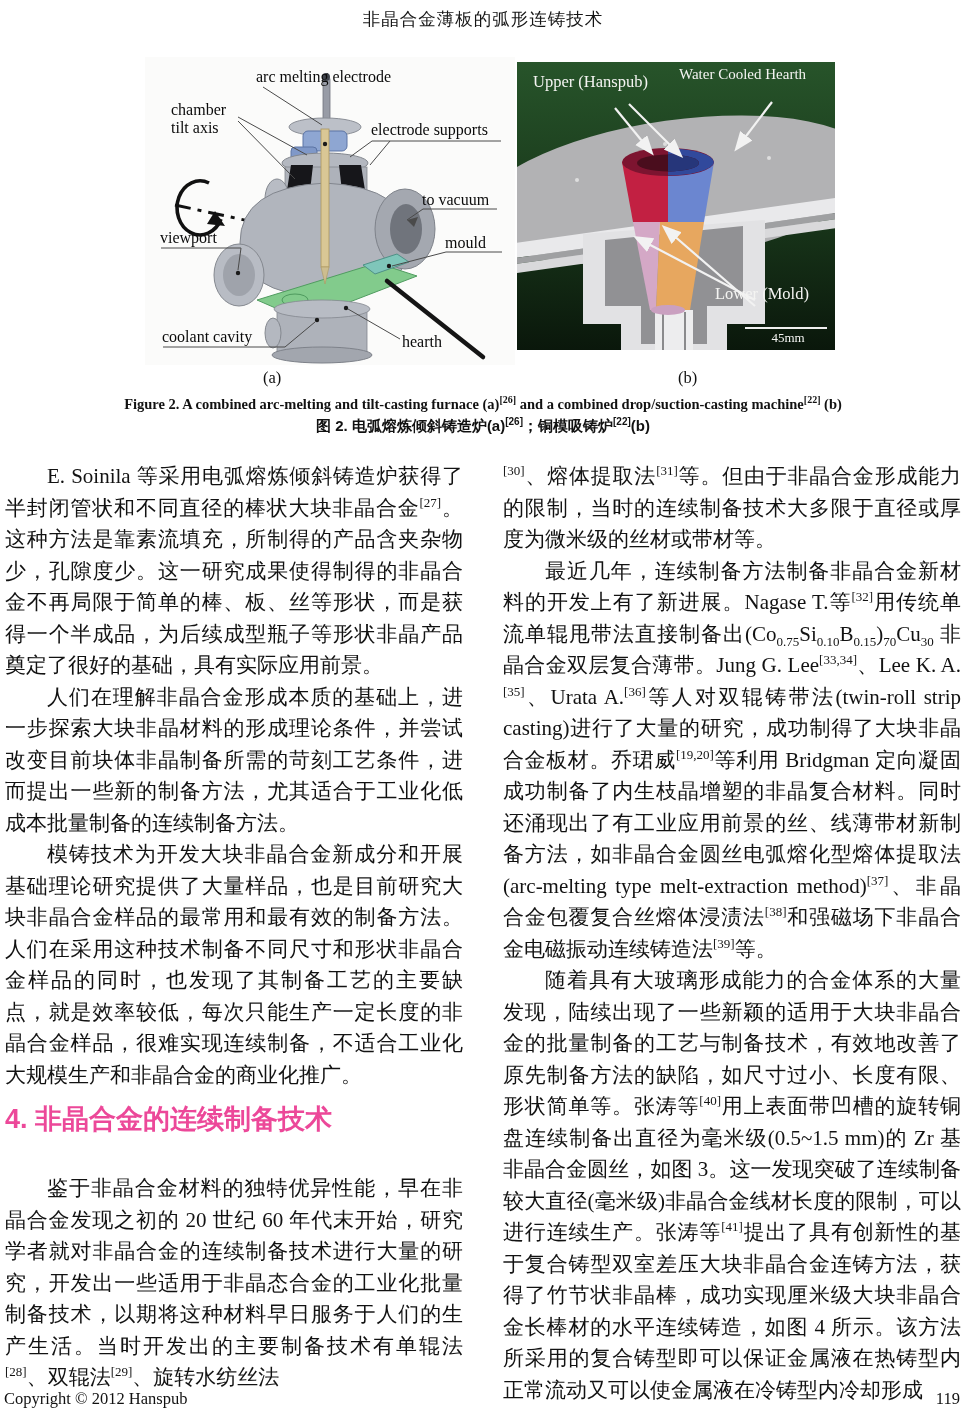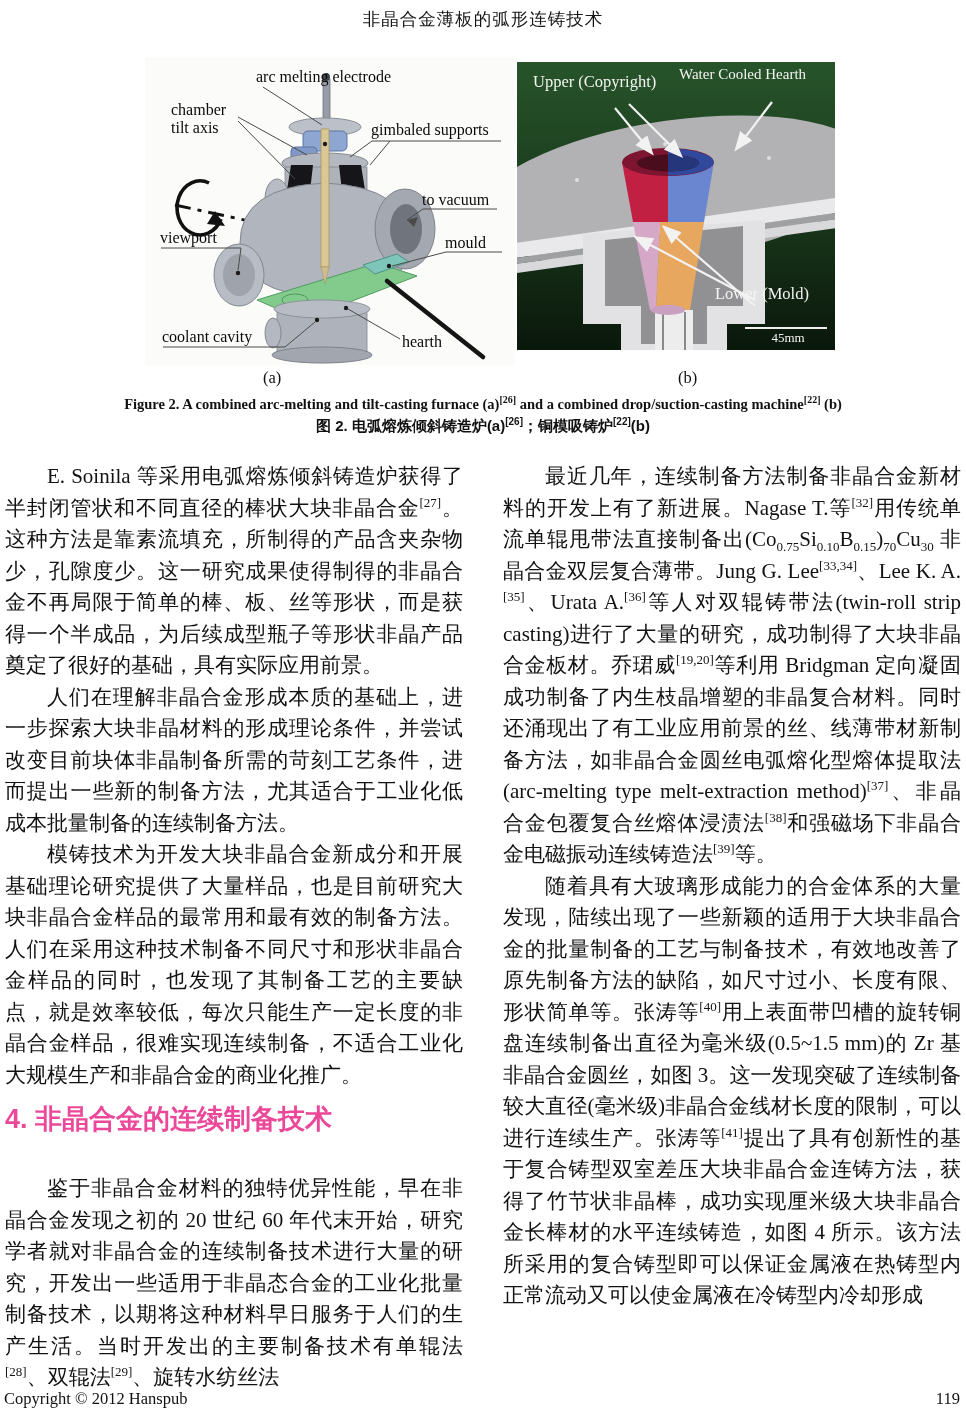--- a/index.html
+++ b/index.html
@@ -112,21 +112,21 @@
           <circle cx="244" cy="209" r="2.2"></circle>
           <circle cx="172" cy="263" r="2.2"></circle>
           <circle cx="201" cy="251" r="2.2"></circle>
         </g>
       </svg>
       <div class="alabel" style="left:111px;top:11px">arc melting electrode</div>
       <div class="alabel" style="left:26px;top:44px">
         <div>chamber</div>
         <div>tilt axis</div>
       </div>
-      <div class="alabel" style="left:226px;top:64px">gimbaled supports</div>
+      <div class="alabel" style="left:226px;top:64px">electrode supports</div>
       <div class="alabel" style="left:277px;top:134px">to vacuum</div>
       <div class="alabel" style="left:15px;top:172px">viewport</div>
       <div class="alabel" style="left:300px;top:177px">mould</div>
       <div class="alabel" style="left:17px;top:271px">coolant cavity</div>
       <div class="alabel" style="left:257px;top:276px">hearth</div>
     </div>
 
     <div class="panel-b">
       <svg width="318" height="288" viewBox="0 0 318 288">
         <defs>
@@ -172,21 +172,21 @@
         <g stroke="#f2f2f2" stroke-width="2.2" marker-end="url(#wa)">
           <line x1="98" y1="46" x2="134" y2="90"></line>
           <line x1="112" y1="42" x2="163" y2="93"></line>
           <line x1="255" y1="40" x2="220" y2="86"></line>
           <line x1="238" y1="238" x2="120" y2="176"></line>
           <line x1="238" y1="244" x2="148" y2="166"></line>
         </g>
 
         <line x1="228" y1="266" x2="310" y2="266" stroke="#eeeeee" stroke-width="2"></line>
       </svg>
-      <div class="blabel" style="left:16px;top:10px;font-size:16.5px">Upper (Copyright)</div>
+      <div class="blabel" style="left:16px;top:10px;font-size:16.5px">Upper (Hanspub)</div>
       <div class="blabel" style="left:162px;top:4px">Water Cooled Hearth</div>
       <div class="blabel" style="left:198px;top:222px;font-size:16.5px">Lower (Mold)</div>
       <div class="blabel" style="left:232px;top:268px;width:78px;text-align:center;font-size:13px">45mm</div>
     </div>
 
     <div class="tag" style="left:118px;top:311px">(a)</div>
     <div class="tag" style="left:533px;top:311px">(b)</div>
   </div>
 
   <div class="caption">
@@ -196,20 +196,21 @@
 
   <div class="col left-col">
     <p>E. Soinila 等采用电弧熔炼倾斜铸造炉获得了半封闭管状和不同直径的棒状大块非晶合金<sup>[27]</sup>。这种方法是靠素流填充，所制得的产品含夹杂物少，孔隙度少。这一研究成果使得制得的非晶合金不再局限于简单的棒、板、丝等形状，而是获得一个半成品，为后续成型瓶子等形状非晶产品奠定了很好的基础，具有实际应用前景。</p>
     <p>人们在理解非晶合金形成本质的基础上，进一步探索大块非晶材料的形成理论条件，并尝试改变目前块体非晶制备所需的苛刻工艺条件，进而提出一些新的制备方法，尤其适合于工业化低成本批量制备的连续制备方法。</p>
     <p>模铸技术为开发大块非晶合金新成分和开展基础理论研究提供了大量样品，也是目前研究大块非晶合金样品的最常用和最有效的制备方法。人们在采用这种技术制备不同尺寸和形状非晶合金样品的同时，也发现了其制备工艺的主要缺点，就是效率较低，每次只能生产一定长度的非晶合金样品，很难实现连续制备，不适合工业化大规模生产和非晶合金的商业化推广。</p>
     <h2 class="sec-h">4. 非晶合金的连续制备技术</h2>
     <p>鉴于非晶合金材料的独特优异性能，早在非晶合金发现之初的 20 世纪 60 年代末开始，研究学者就对非晶合金的连续制备技术进行大量的研究，开发出一些适用于非晶态合金的工业化批量制备技术，以期将这种材料早日服务于人们的生产生活。当时开发出的主要制备技术有单辊法<sup>[28]</sup>、双辊法<sup>[29]</sup>、旋转水纺丝法</p>
   </div>
 
   <div class="col right-col">
+    <p class="noindent"><sup>[30]</sup>、熔体提取法<sup>[31]</sup>等。但由于非晶合金形成能力的限制，当时的连续制备技术大多限于直径或厚度为微米级的丝材或带材等。</p>
     <p>最近几年，连续制备方法制备非晶合金新材料的开发上有了新进展。Nagase T.等<sup>[32]</sup>用传统单流单辊甩带法直接制备出(Co<sub>0.75</sub>Si<sub>0.10</sub>B<sub>0.15</sub>)<sub>70</sub>Cu<sub>30</sub> 非晶合金双层复合薄带。Jung G. Lee<sup>[33,34]</sup>、Lee K. A.<sup>[35]</sup>、Urata A.<sup>[36]</sup>等人对双辊铸带法(twin-roll strip casting)进行了大量的研究，成功制得了大块非晶合金板材。乔珺威<sup>[19,20]</sup>等利用 Bridgman 定向凝固成功制备了内生枝晶增塑的非晶复合材料。同时还涌现出了有工业应用前景的丝、线薄带材新制备方法，如非晶合金圆丝电弧熔化型熔体提取法(arc-melting type melt-extraction method)<sup>[37]</sup>、非晶合金包覆复合丝熔体浸渍法<sup>[38]</sup>和强磁场下非晶合金电磁振动连续铸造法<sup>[39]</sup>等。</p>
     <p>随着具有大玻璃形成能力的合金体系的大量发现，陆续出现了一些新颖的适用于大块非晶合金的批量制备的工艺与制备技术，有效地改善了原先制备方法的缺陷，如尺寸过小、长度有限、形状简单等。张涛等<sup>[40]</sup>用上表面带凹槽的旋转铜盘连续制备出直径为毫米级(0.5~1.5 mm)的 Zr 基非晶合金圆丝，如图 3。这一发现突破了连续制备较大直径(毫米级)非晶合金线材长度的限制，可以进行连续生产。张涛等<sup>[41]</sup>提出了具有创新性的基于复合铸型双室差压大块非晶合金连铸方法，获得了竹节状非晶棒，成功实现厘米级大块非晶合金长棒材的水平连续铸造，如图 4 所示。该方法所采用的复合铸型即可以保证金属液在热铸型内正常流动又可以使金属液在冷铸型内冷却形成</p>
   </div>
 
   <div class="footer-left">Copyright © 2012 Hanspub</div>
   <div class="footer-right">119</div>
 
 </div>
 
 </body></html>

